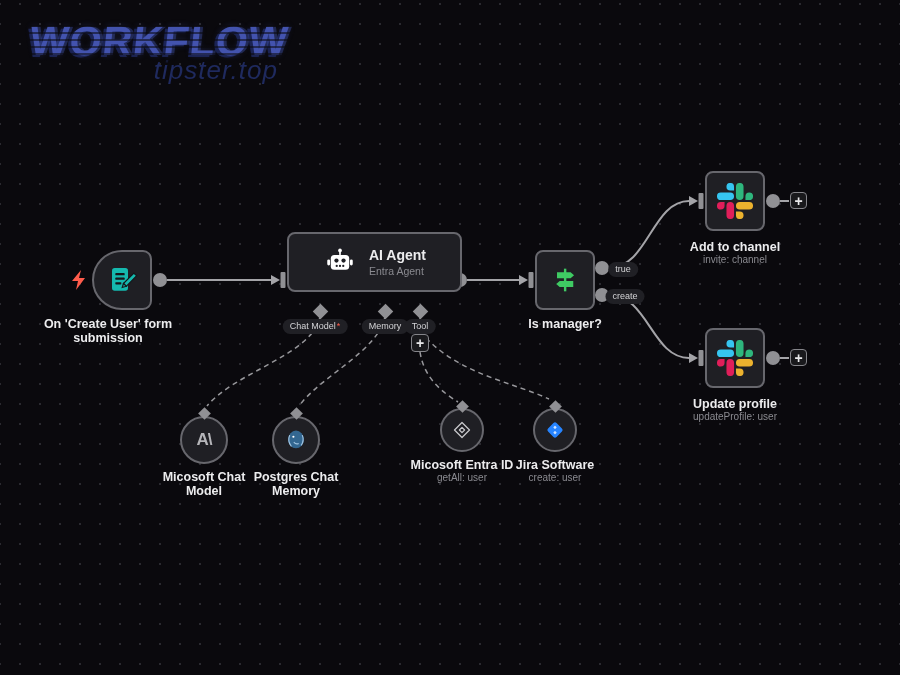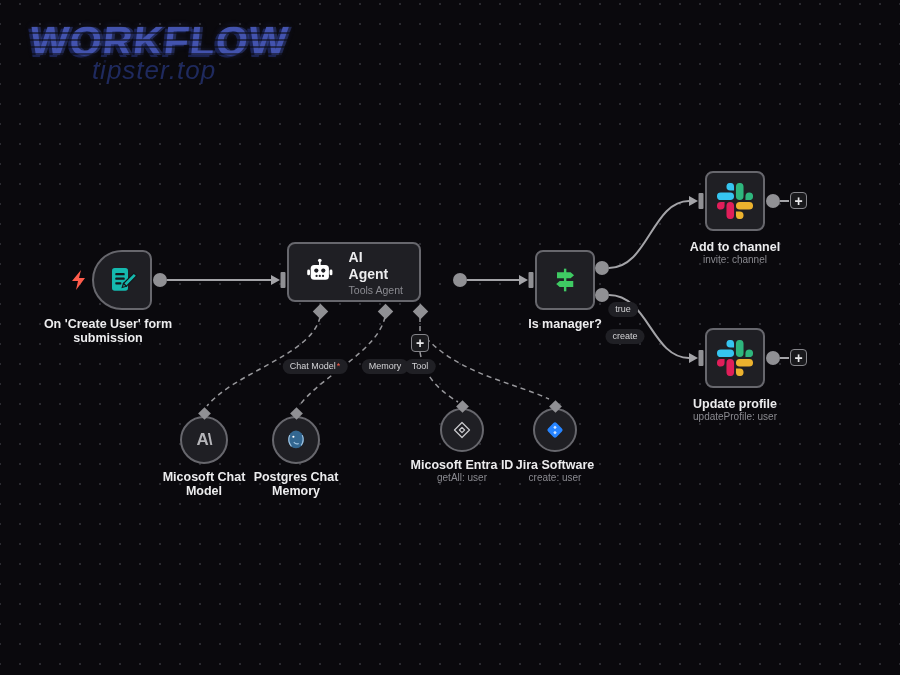--- a/index.html
+++ b/index.html
@@ -29,21 +29,21 @@
   }
   .logo-ghost{
     position:absolute;left:-3px;top:2px;font-size:41px;font-weight:bold;letter-spacing:1px;
     color:rgba(40,52,120,.45);transform:skewX(-6deg);z-index:-1;white-space:nowrap;
   }
   .logo-scanlines{
     position:absolute;left:-6px;top:2px;width:270px;height:44px;pointer-events:none;
     background:repeating-linear-gradient(to bottom,transparent 0 5px,rgba(10,9,13,.55) 5px 7px);
   }
   .logo-subtitle{
-    display:block;width:248px;text-align:center;margin-top:-10px;
+    display:block;width:248px;text-align:right;margin-top:-10px;
     font-size:26px;font-style:italic;color:var(--logo-sub);letter-spacing:1px;
   }
   
   svg.wires{position:absolute;left:0;top:0;z-index:1;}
   
   .node{
     position:absolute;background:var(--node-bg);border:2px solid var(--node-border);
     border-radius:8px;z-index:2;display:flex;align-items:center;justify-content:center;
   }
   .node-trigger{border-radius:30px 9px 9px 30px;}
@@ -61,21 +61,21 @@
   .agent-subtitle{color:var(--text-secondary);font-size:10.5px;}
   
   .diamond{
     position:absolute;width:9px;height:9px;background:var(--port);
     transform:rotate(45deg);z-index:4;
   }
   .diamond.big{width:11px;height:11px;}
   .pill{
     position:absolute;z-index:4;background:var(--pill-bg);color:#d3d3d6;
     font-size:9px;padding:2px 7px;border-radius:9px;transform:translateX(-50%);
-    white-space:nowrap;line-height:1.2;margin-top:40px;
+    white-space:nowrap;line-height:1.2;
   }
   .pill .req{color:var(--bolt-orange);margin-left:1px;}
   .pill-io{font-size:9px;padding:2px 7px;}
   .plus-btn{
     position:absolute;z-index:4;width:18px;height:18px;border:1.5px solid #85858a;
     border-radius:4px;background:rgba(26,26,30,.95);color:#e8e8ea;
     display:flex;align-items:center;justify-content:center;
     font-size:14px;font-weight:bold;line-height:1;cursor:pointer;
   }
   .bolt{position:absolute;z-index:3;}
@@ -135,37 +135,37 @@
       <rect x="7" y="10.2" width="7" height="1.7" rx="0.5" fill="#16161a"></rect>
       <rect x="7" y="13.6" width="4.5" height="1.7" rx="0.5" fill="#16161a"></rect>
       <g transform="rotate(45 16.5 13)">
         <rect x="15.2" y="5.5" width="3" height="11" fill="#15b9ae" stroke="#16161a" stroke-width="0.9"></rect>
         <polygon points="15.2,16.5 18.2,16.5 16.7,19.3" fill="#15b9ae" stroke="#16161a" stroke-width="0.9"></polygon>
       </g>
     </svg>
   </div>
   <div class="node-label" style="left:108px;top:317px;width:170px">On 'Create User' form submission</div>
 
-  <div class="node" style="left:287px;top:242px;width:134px;height:60px">
+  <div class="node" style="left:287px;top:232px;width:175px;height:60px">
     <div class="agent-body">
       <svg width="34" height="34" viewBox="0 0 24 24">
         <circle cx="12" cy="3.8" r="1.3" fill="#fff"></circle>
         <rect x="11.4" y="4.8" width="1.2" height="2.2" fill="#fff"></rect>
         <rect x="5.5" y="7" width="13" height="10.5" rx="2.5" fill="#fff"></rect>
         <rect x="3" y="10.2" width="2" height="4.2" rx="1" fill="#fff"></rect>
         <rect x="19" y="10.2" width="2" height="4.2" rx="1" fill="#fff"></rect>
         <circle cx="9.5" cy="11" r="1.5" fill="#1f1f24"></circle>
         <circle cx="14.5" cy="11" r="1.5" fill="#1f1f24"></circle>
         <circle cx="9.7" cy="14.8" r="0.8" fill="#1f1f24"></circle>
         <circle cx="12" cy="14.8" r="0.8" fill="#1f1f24"></circle>
         <circle cx="14.3" cy="14.8" r="0.8" fill="#1f1f24"></circle>
       </svg>
       <div>
         <div class="agent-title">AI Agent</div>
-        <div class="agent-subtitle">Tools Agent</div>
+        <div class="agent-subtitle">Entra Agent</div>
       </div>
     </div>
   </div>
 
   <div class="diamond big" style="left:314.5px;top:305.5px"></div>
   <div class="diamond big" style="left:379.5px;top:305.5px"></div>
   <div class="diamond big" style="left:414.5px;top:305.5px"></div>
   <div class="pill" style="left:315px;top:319px"><span>Chat Model</span><span class="req">*</span></div>
   <div class="pill" style="left:385px;top:319px">Memory</div>
   <div class="pill" style="left:420px;top:319px">Tool</div>

